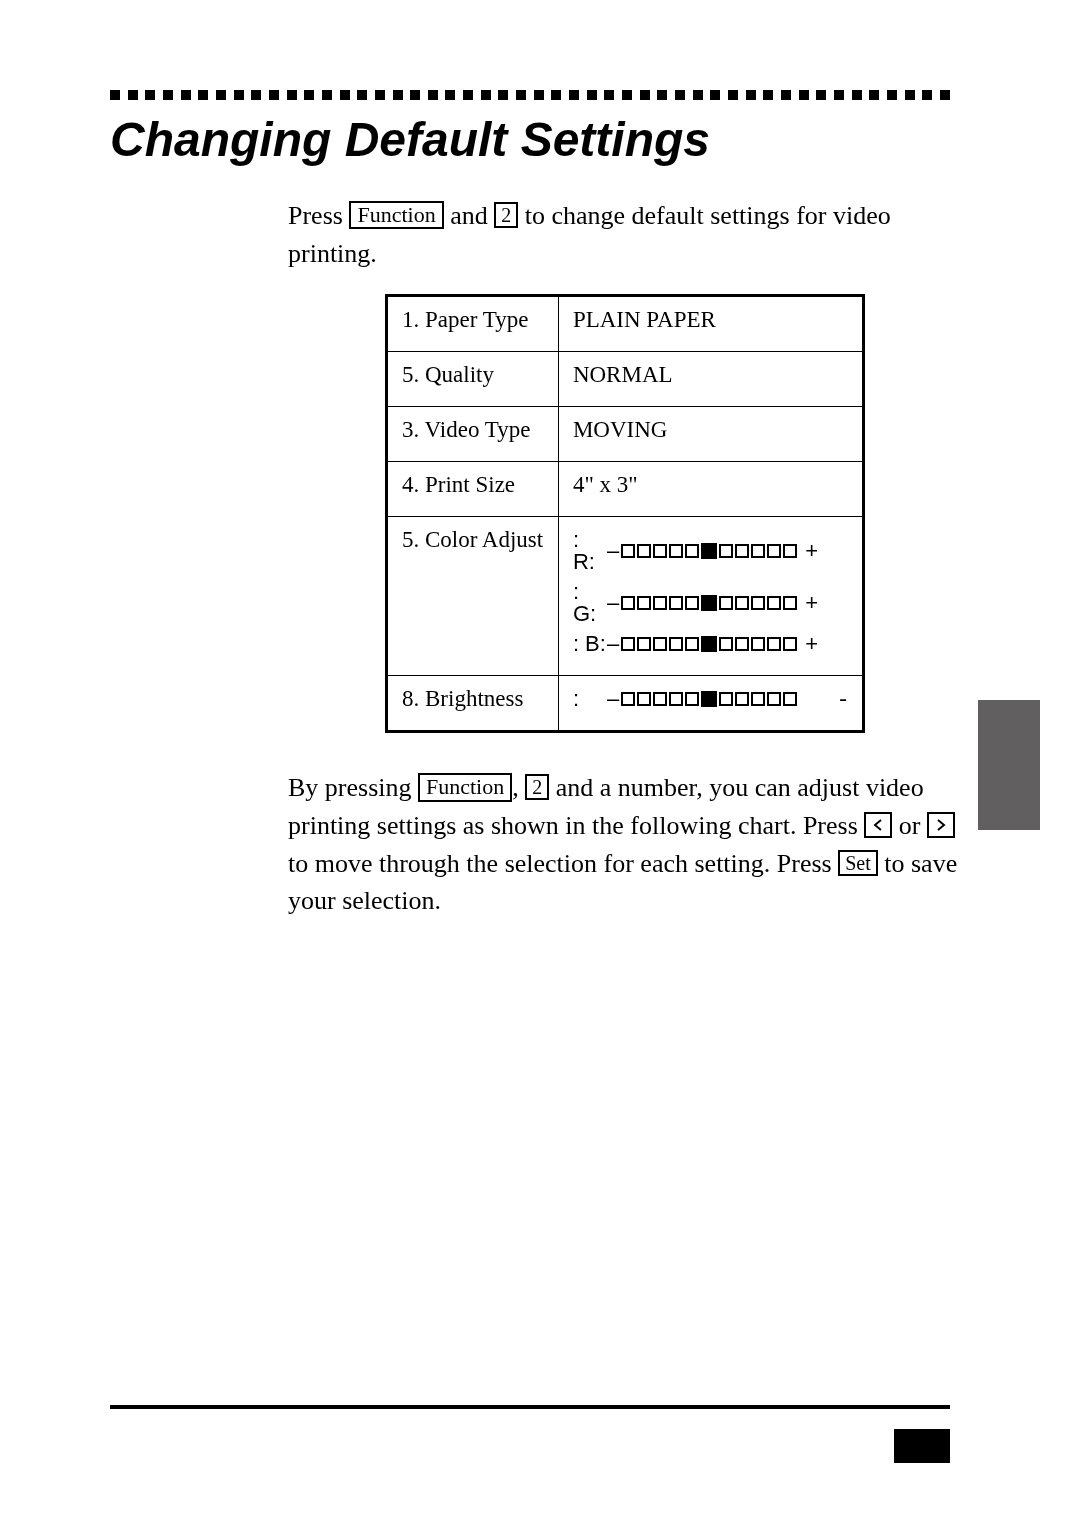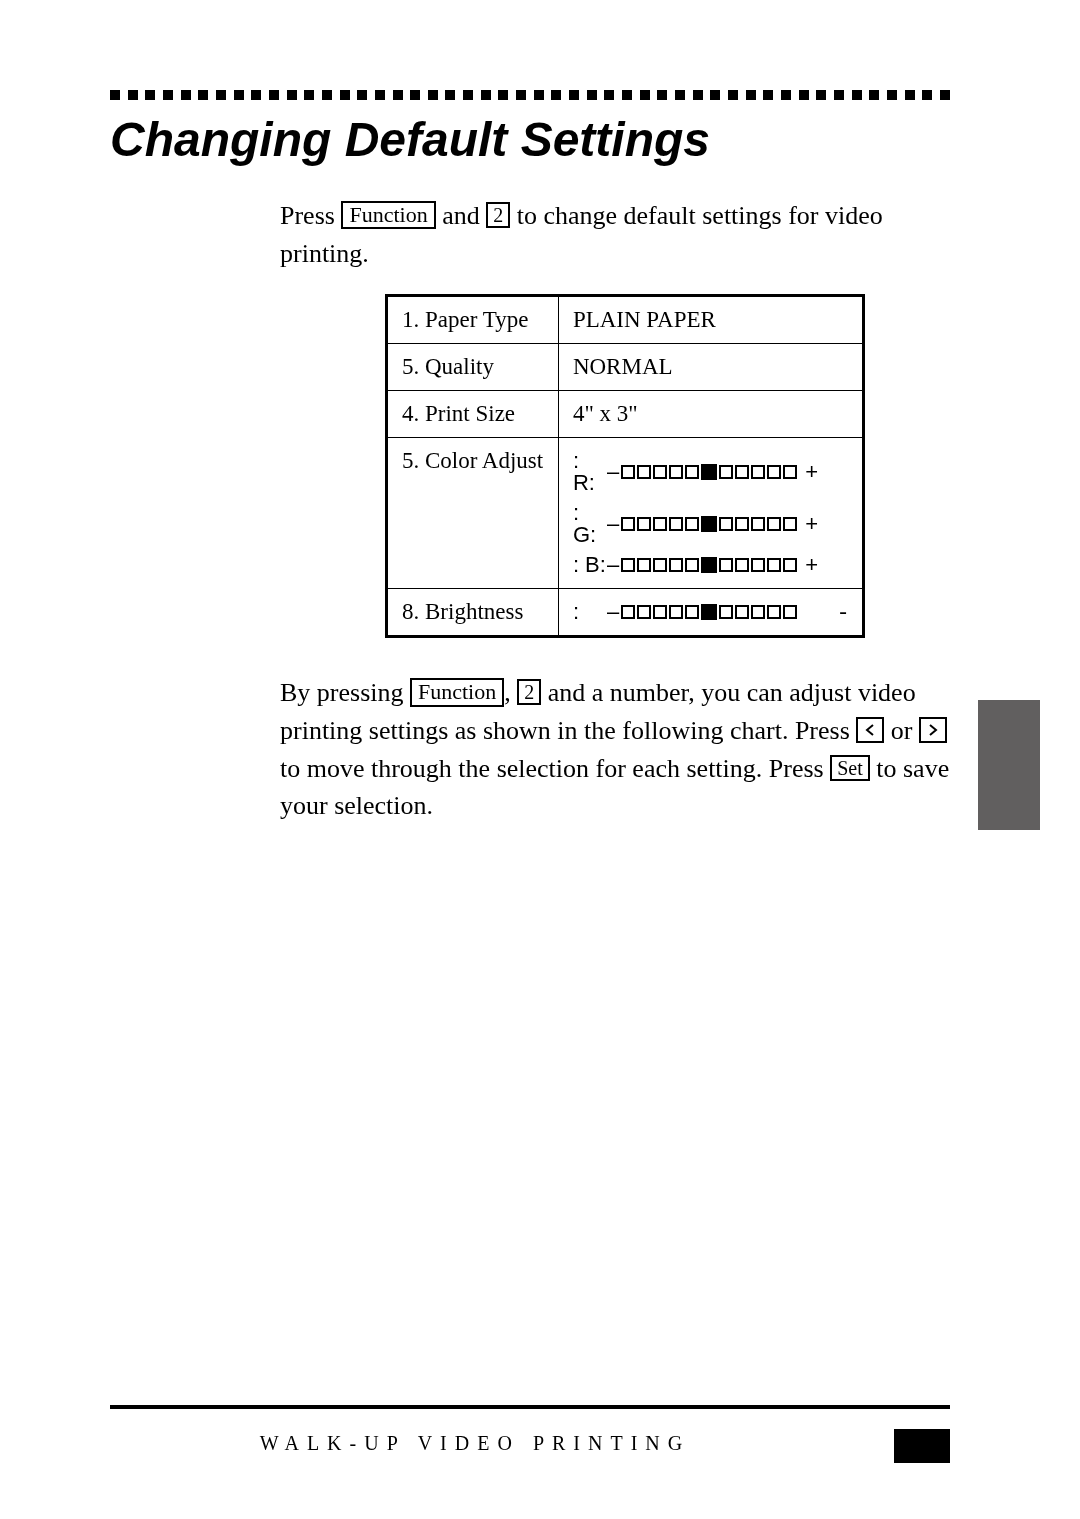--- a/index.html
+++ b/index.html
@@ -35,21 +35,21 @@
     font-size: 48px;
     margin: 0 0 30px 0;
   }
   .body-indent {
     margin-left: 170px;
     width: 690px;
   }
   .para {
     font-size: 26px;
     line-height: 1.45;
-    margin: 0 0 22px 0;
+    margin: 0 0 22px 8px;
   }
   .key {
     display: inline-block;
     border: 2px solid #000;
     padding: 0 6px;
     font-family: "Times New Roman", Times, serif;
     font-size: 22px;
     line-height: 1.1;
     vertical-align: 2px;
   }
@@ -66,21 +66,21 @@
   table.settings th {
     font-family: Arial, Helvetica, sans-serif;
     font-weight: 700;
     font-size: 27px;
     text-align: center;
     padding: 14px 10px;
     border-bottom: 3px solid #000;
   }
   table.settings td {
     font-size: 23px;
-    padding: 10px 14px 10px 14px;
+    padding: 10px 14px 18px 14px;
     border-top: 1px solid #000;
     vertical-align: top;
   }
   table.settings td.rcol {
     border-left: 1px solid #000;
   }
   
   .slider {
     display: inline-flex;
     align-items: center;
@@ -221,20 +221,24 @@
     <table class="settings">
       <tbody>
 
       <tr>
         <td>1. Paper Type</td>
         <td class="rcol">PLAIN PAPER</td>
       </tr>
       <tr>
         <td>5. Quality</td>
         <td class="rcol">NORMAL</td>
+      </tr>
+      <tr>
+        <td>3. Video Type</td>
+        <td class="rcol">MOVING</td>
       </tr>
       <tr>
         <td>4. Print Size</td>
         <td class="rcol">4" x 3"</td>
       </tr>
 
       <tr>
         <td>5. Color Adjust</td>
         <td class="rcol" id="color-adjust-cell">
               <span class="stack"><span class="slider">
@@ -338,15 +342,14 @@
       <span> to move through the selection for each setting. Press </span>
       <span class="key small">Set</span>
       <span> to save your selection.</span>
     </p>
 
   </div>
 
   <div class="thumb-tab"></div>
 
   <div class="bottomrule"></div>
-  <div class="footer">WALK-UP VIDEO PRINTING</div>
   <div class="page-blk"></div>
 </div>
 
 </body></html>

